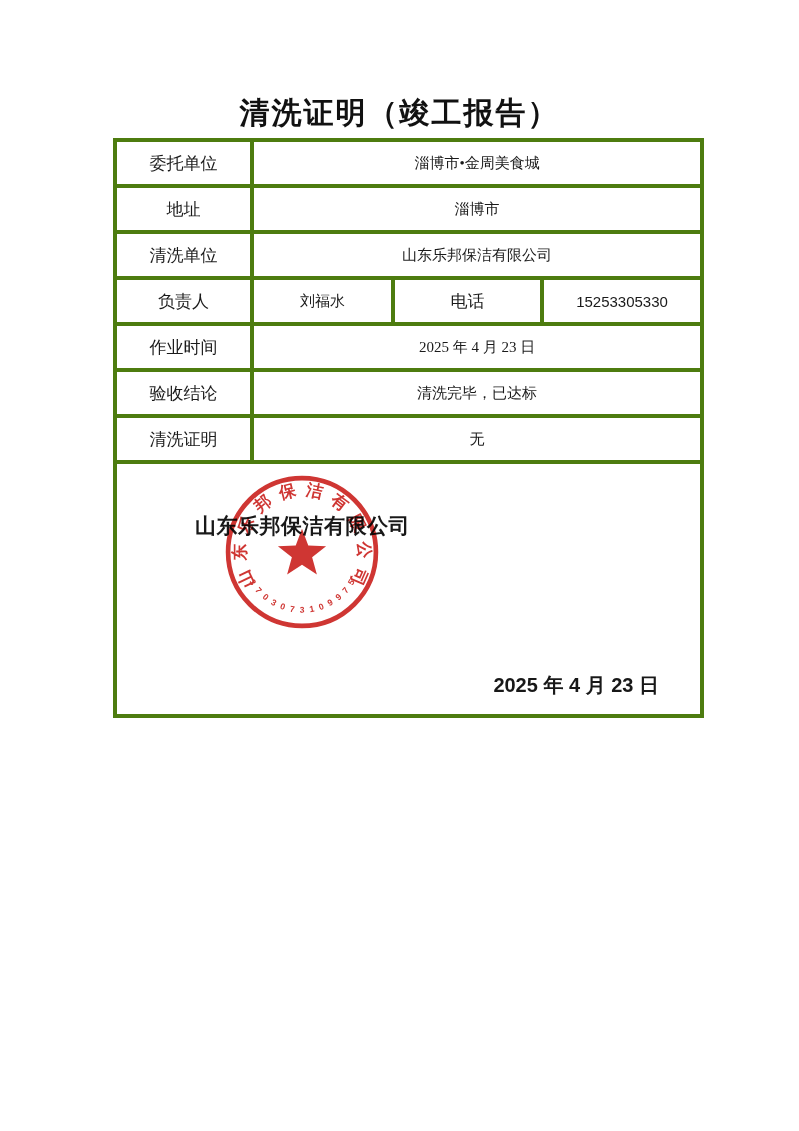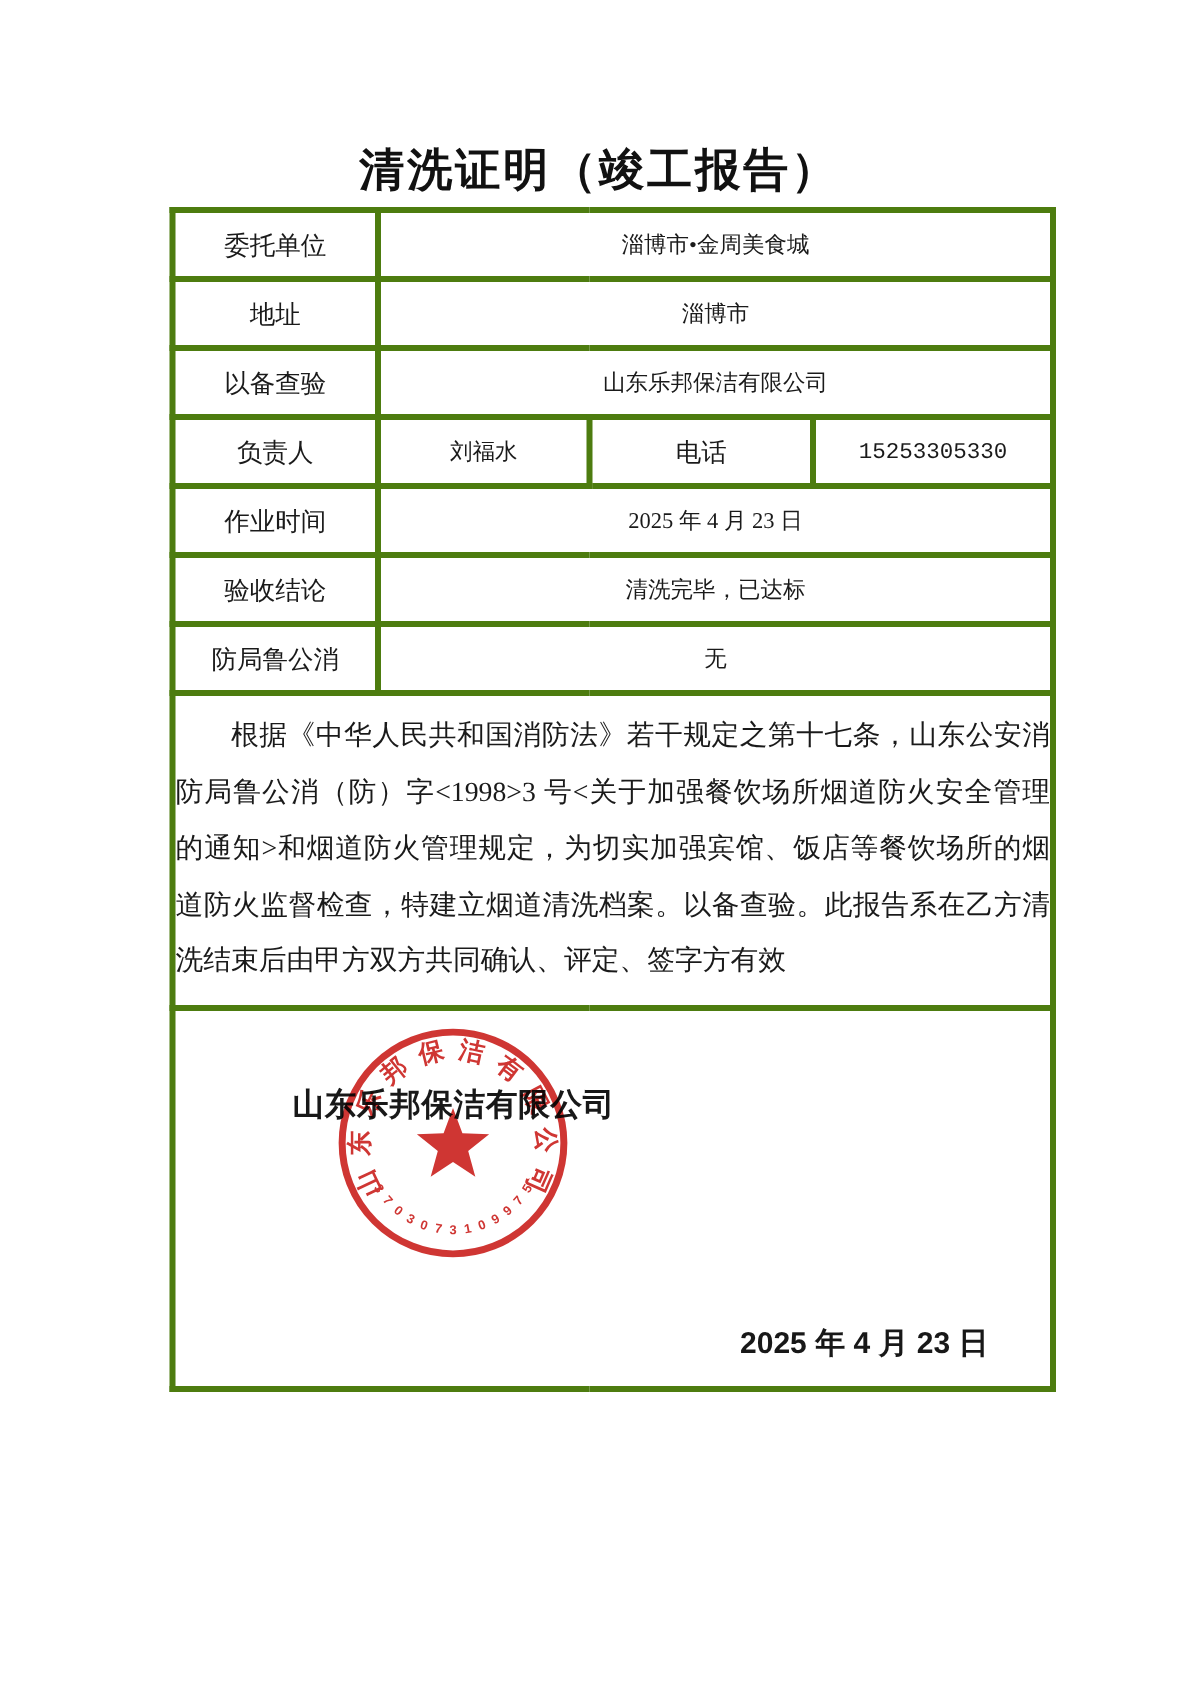--- a/index.html
+++ b/index.html
@@ -33,21 +33,21 @@
   }
   table.doc-table td {
     border: 4px solid #4d7c0f;
     text-align: center;
     vertical-align: middle;
     padding: 0;
     overflow: hidden;
   }
   td.lbl { font-size: 17px; height: 42px; }
   td.val { font-size: 15px; height: 42px; }
-  .sans-num { font-family: Liberation Mono, monospace; font-size: 19px; }
+  .sans-num { font-family: Liberation Sans, sans-serif; font-size: 19px; }
   td.notice-cell {
     text-align: left;
     vertical-align: top;
     height: 206px;
     padding: 8px 11px 0 11px;
   }
   .notice-line {
     font-size: 18.5px;
     line-height: 37.5px;
     text-align: justify;
@@ -123,49 +123,40 @@
     <tbody>
       <tr>
         <td class="lbl">委托单位</td>
         <td class="val" colspan="3">淄博市•金周美食城</td>
       </tr>
       <tr>
         <td class="lbl">地址</td>
         <td class="val" colspan="3">淄博市</td>
       </tr>
       <tr>
-        <td class="lbl">以备查验</td>
+        <td class="lbl">清洗单位</td>
         <td class="val" colspan="3">山东乐邦保洁有限公司</td>
       </tr>
       <tr>
         <td class="lbl">负责人</td>
         <td class="val">刘福水</td>
         <td class="lbl">电话</td>
         <td class="val sans-num">15253305330</td>
       </tr>
       <tr>
         <td class="lbl">作业时间</td>
         <td class="val" colspan="3">2025 年 4 月 23 日</td>
       </tr>
       <tr>
         <td class="lbl">验收结论</td>
         <td class="val" colspan="3">清洗完毕，已达标</td>
       </tr>
       <tr>
-        <td class="lbl">防局鲁公消</td>
+        <td class="lbl">清洗证明</td>
         <td class="val" colspan="3">无</td>
-      </tr>
-      <tr>
-        <td class="notice-cell" colspan="4">
-          <div class="notice-line first">根据《中华人民共和国消防法》若干规定之第十七条，山东公安消</div>
-          <div class="notice-line">防局鲁公消（防）字&lt;1998&gt;3 号&lt;关于加强餐饮场所烟道防火安全管理</div>
-          <div class="notice-line">的通知&gt;和烟道防火管理规定，为切实加强宾馆、饭店等餐饮场所的烟</div>
-          <div class="notice-line">道防火监督检查，特建立烟道清洗档案。以备查验。此报告系在乙方清</div>
-          <div class="notice-line last">洗结束后由甲方双方共同确认、评定、签字方有效</div>
-        </td>
       </tr>
       <tr>
         <td class="seal-cell" colspan="4">
           <div class="signature-name">山东乐邦保洁有限公司</div>
           <svg class="seal-svg" viewBox="0 0 160 160" aria-hidden="true">
             <defs>
               <path id="sealArcTop" d="M 34.1 112.1 A 56 56 0 1 1 125.9 112.1" fill="none"></path>
               <path id="sealArcBottom" d="M 22.9 98.5 A 60 60 0 0 0 137.1 98.5" fill="none"></path>
             </defs>
             <circle cx="80" cy="80" r="73" fill="none" stroke="#cb2421" stroke-width="4.6"></circle>

